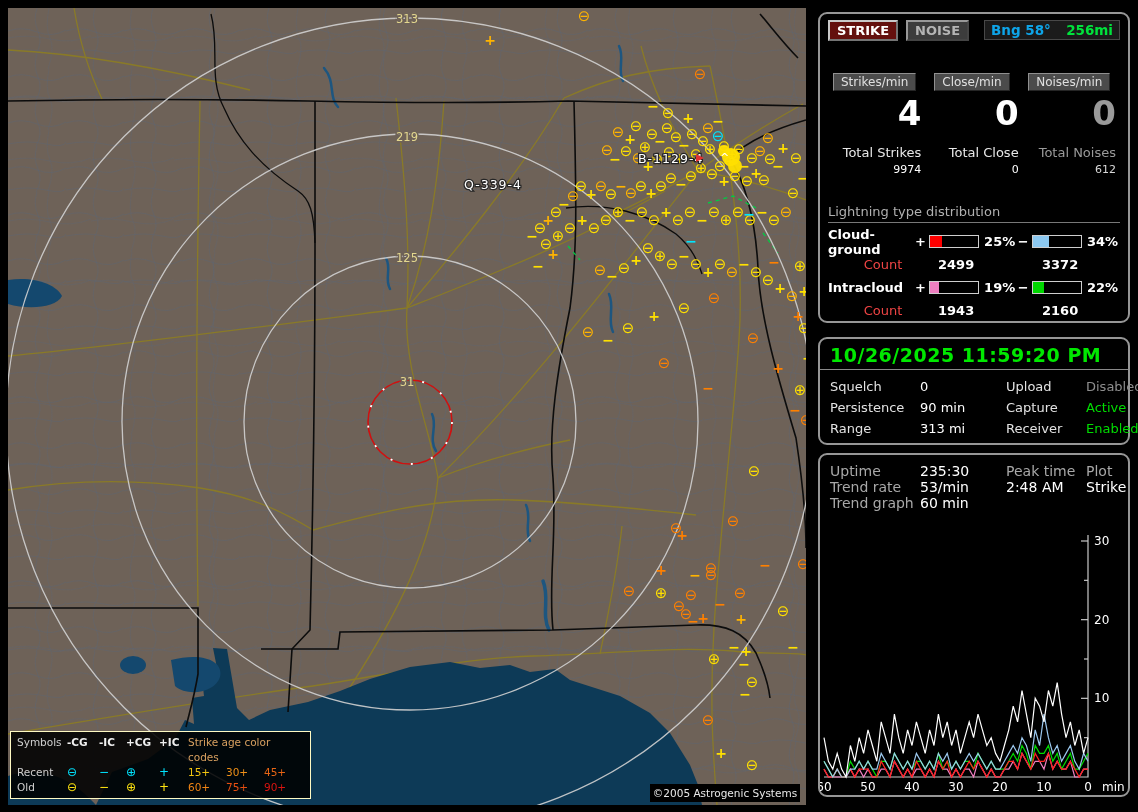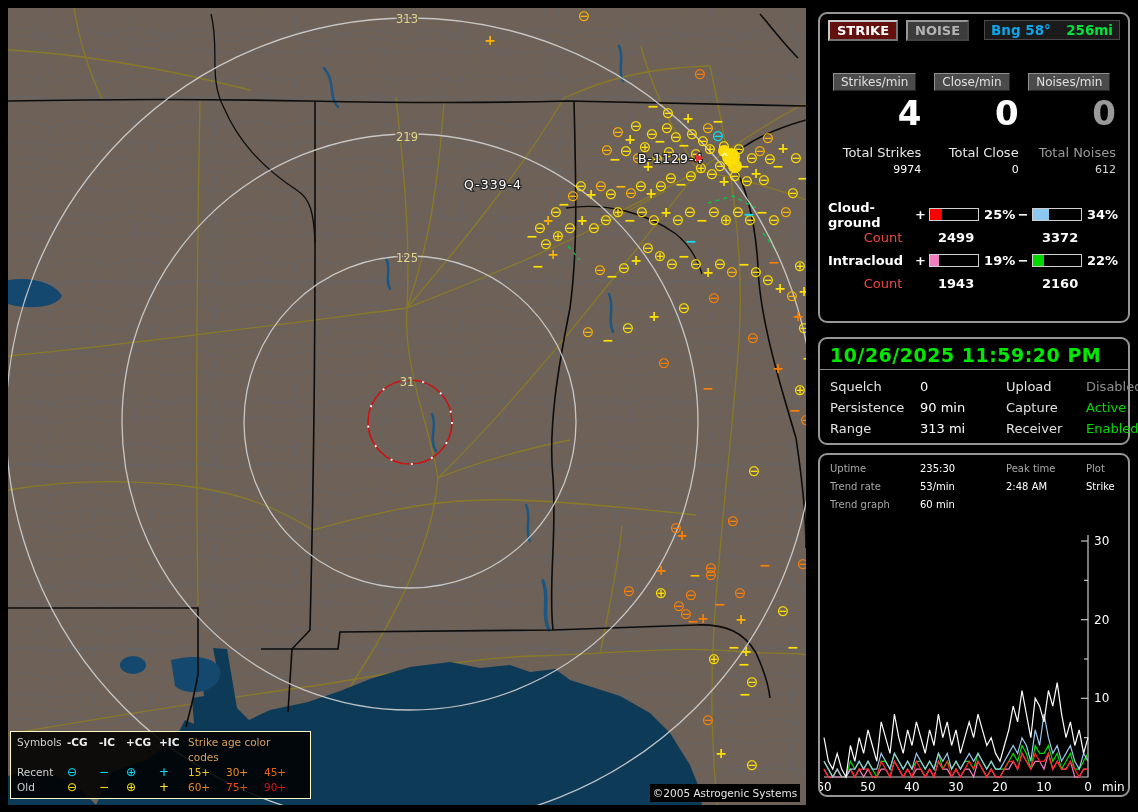--- a/index.html
+++ b/index.html
@@ -62,21 +62,21 @@
   .crow{display:flex;height:25px;align-items:center;}
   .clabel{width:110px;color:#ef4444;font-weight:normal;text-align:center;}
   .cv1{width:104px;color:#fff;font-weight:bold;}
   .cv2{color:#fff;font-weight:bold;}
 
   #datetime{color:#00e800;font-size:19px;font-weight:bold;letter-spacing:.5px;}
   .sep{border-bottom:1px solid #8a8a8a;margin:3px -10px 9px -10px;}
   .grid2{display:grid;grid-template-columns:90px 86px 80px auto;row-gap:6px;font-size:13px;}
   .grid2 .lab{color:#e2e2e2;} .grid2 .val{color:#fff;}
 
-  .grid3{display:grid;grid-template-columns:90px 86px 80px auto;row-gap:7px;font-size:10px;}
+  .grid3{display:grid;grid-template-columns:90px 86px 80px auto;font-size:14px;}
   .grid3 .lab{color:#a8a8a8;} .grid3 .val{color:#fff;}
   #trend-svg{position:absolute;left:0;top:0;pointer-events:none;}
 </style>
 </head>
 <body>
 
 <div id="stage">
 
   <div id="map">
     <svg id="map-svg" width="798" height="797" viewBox="0 0 798 797">
@@ -398,20 +398,21 @@
         </div>
         <div class="statcol dim">
           <div class="slabel-wrap"><span class="slabel">Noises/min</span></div>
           <div class="statnum">0</div>
           <div class="stat-total-label">Total Noises</div>
           <div class="stat-total-val">612</div>
         </div>
       </div>
 
       <div class="dist">
+        <div class="dist-title">Lightning type distribution</div>
 
         <div class="drow">
           <span class="dname">Cloud-ground</span>
           <span class="sign">+</span>
           <span class="bar">
               <i style="background: rgb(255, 0, 0); width: 25%;"></i>
             </span>
           <span class="dpct">25%</span>
           <span class="sign">−</span>
           <span class="bar">

